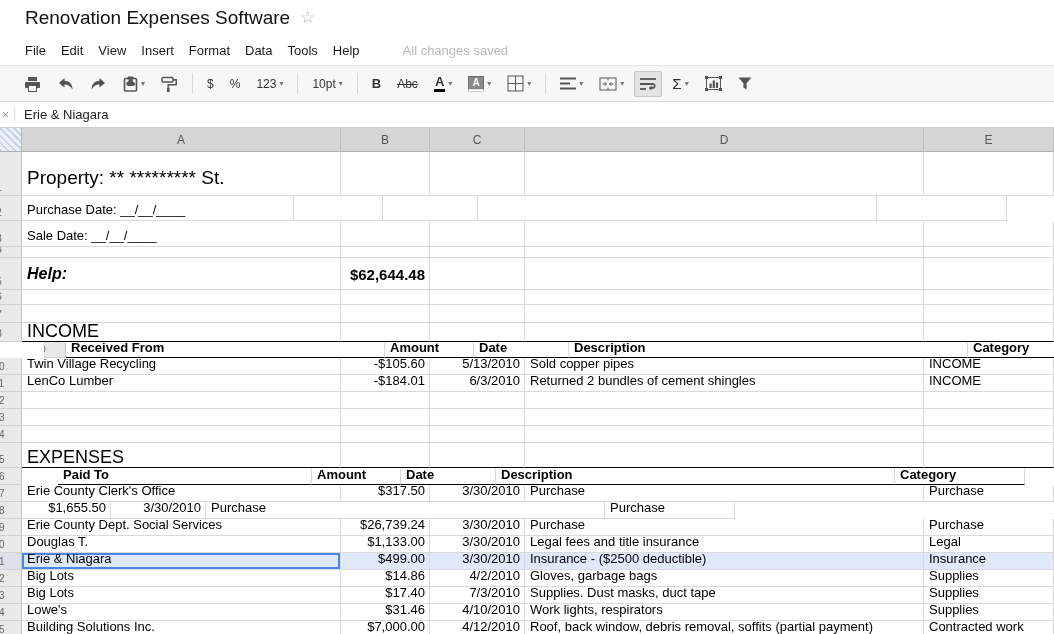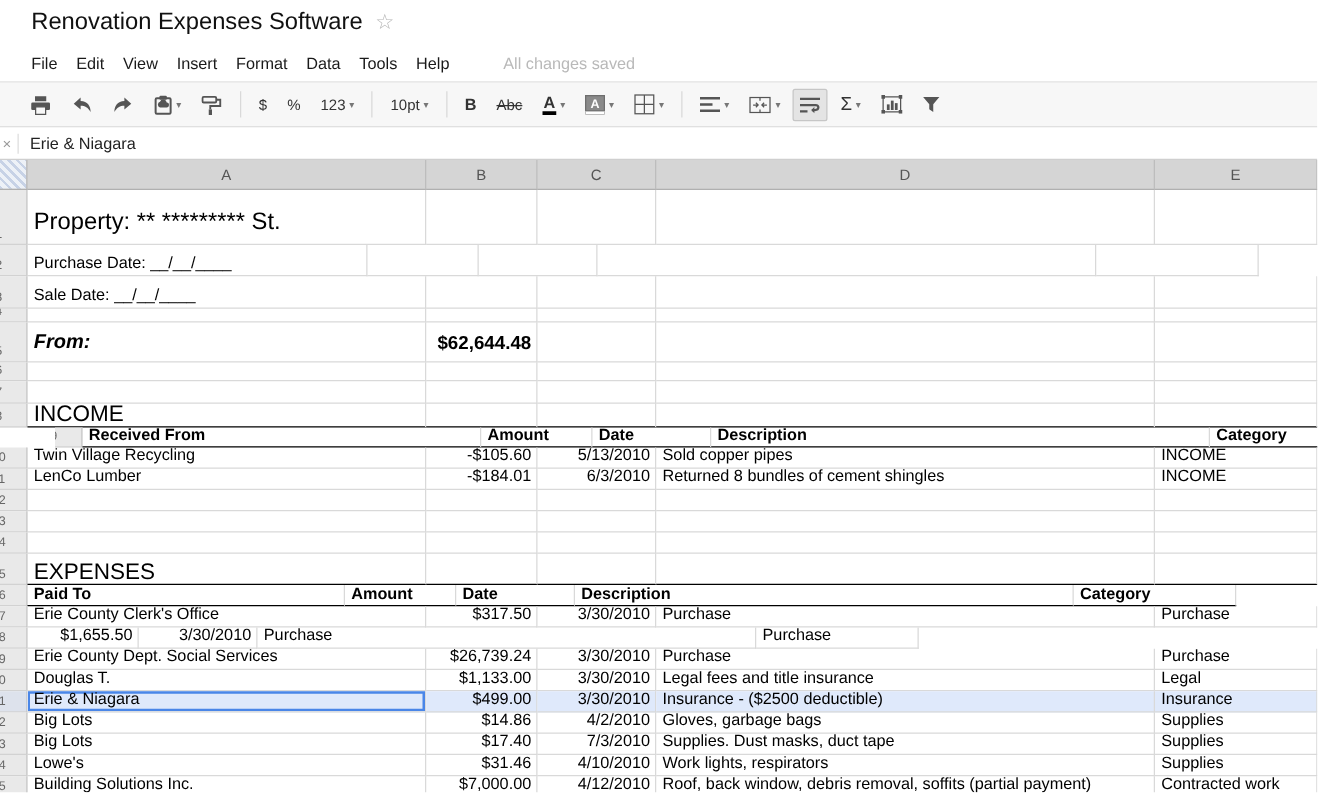--- a/index.html
+++ b/index.html
@@ -301,21 +301,21 @@
           <div class="cell" style="width: 89px;"></div>
           <div class="cell" style="width: 95px;"></div>
           <div class="cell" style="width: 399px;"></div>
           <div class="cell" style="width: 130px;"></div>
         </div>
         <div class="row" style="height: 32px;">
           <div class="row-num">
             <span class="rn-inner">5</span>
           </div>
           <div class="cell total-label" style="width: 319px;">
-            <span>From:</span>
+            <span>Help:</span>
           </div>
           <div class="cell total-value" style="width: 89px;">
             <span>$62,644.48</span>
           </div>
           <div class="cell" style="width: 95px;"></div>
           <div class="cell" style="width: 399px;"></div>
           <div class="cell" style="width: 130px;"></div>
         </div>
         <div class="row" style="height: 15px;">
           <div class="row-num">
@@ -396,21 +396,21 @@
           <div class="cell" style="width: 319px;">
             <span>LenCo Lumber</span>
           </div>
           <div class="cell num" style="width: 89px;">
             <span>-$184.01</span>
           </div>
           <div class="cell num" style="width: 95px;">
             <span>6/3/2010</span>
           </div>
           <div class="cell" style="width: 399px;">
-            <span>Returned 8 bundles of cement shingles</span>
+            <span>Returned 2 bundles of cement shingles</span>
           </div>
           <div class="cell" style="width: 130px;">
             <span>INCOME</span>
           </div>
         </div>
         <div class="row" style="height: 17px;">
           <div class="row-num">
             <span class="rn-inner">12</span>
           </div>
           <div class="cell" style="width: 319px;"></div>
@@ -448,21 +448,21 @@
           </div>
           <div class="cell" style="width: 89px;"></div>
           <div class="cell" style="width: 95px;"></div>
           <div class="cell" style="width: 399px;"></div>
           <div class="cell" style="width: 130px;"></div>
         </div>
         <div class="row black-b" style="height: 17px;">
           <div class="row-num">
             <span class="rn-inner">16</span>
           </div>
-          <div class="cell th" style="width: 254px;">
+          <div class="cell th" style="width: 254px; margin-left: 36px;">
             <span>Paid To</span>
           </div>
           <div class="cell th" style="width: 89px;">
             <span>Amount</span>
           </div>
           <div class="cell th" style="width: 95px;">
             <span>Date</span>
           </div>
           <div class="cell th" style="width: 399px;">
             <span>Description</span>

